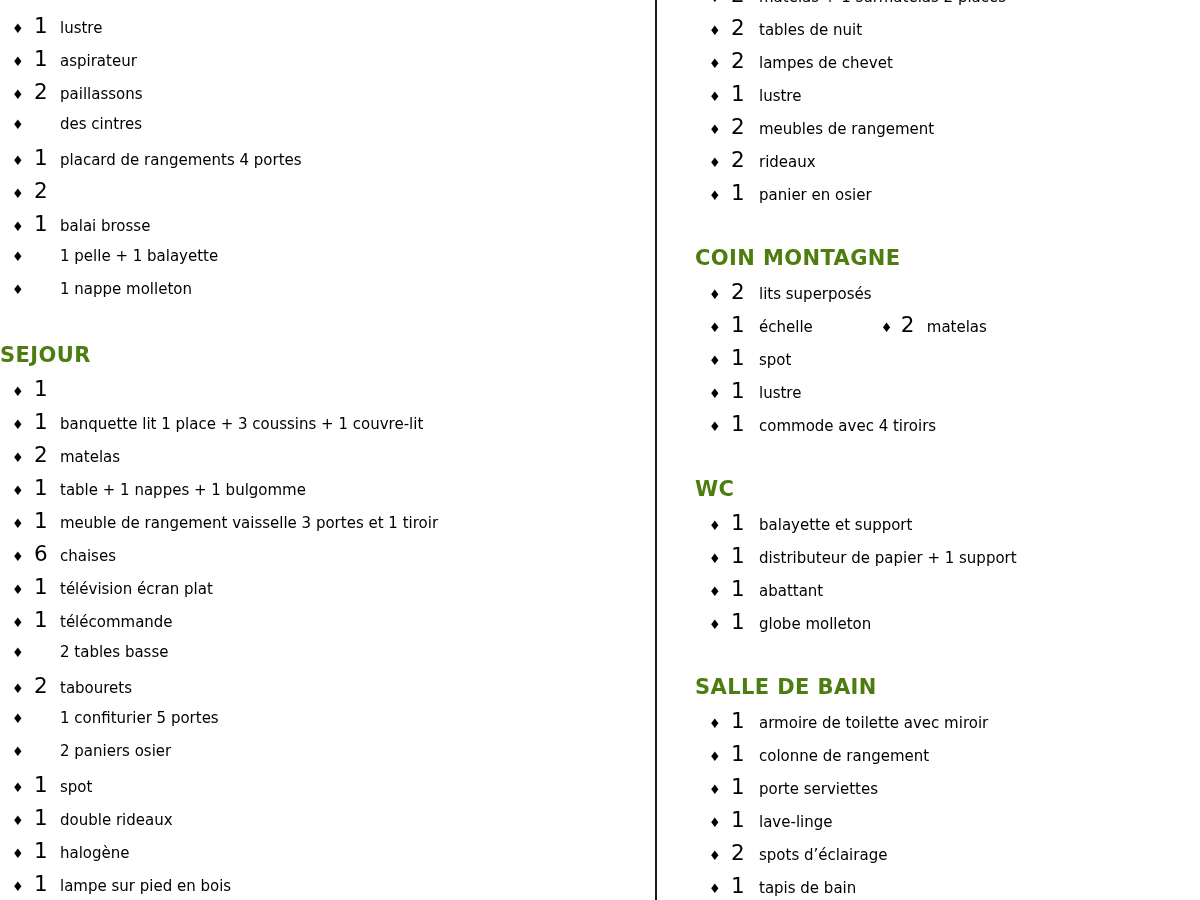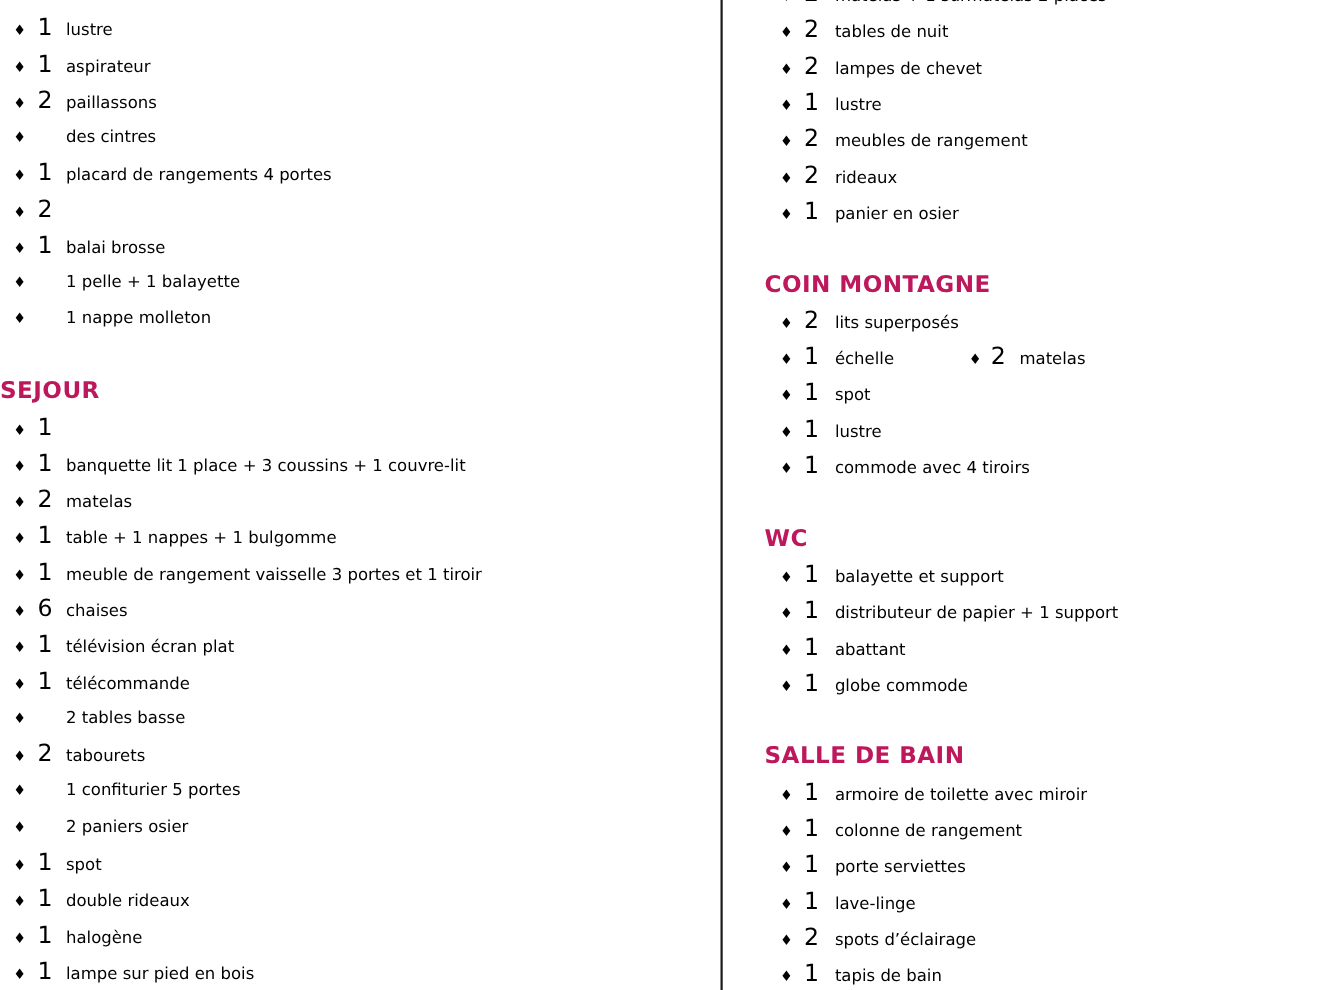--- a/index.html
+++ b/index.html
@@ -44,21 +44,21 @@
   
   .colinner {
     position: relative;
   }
   .left  .colinner { top: -24px; }
   .right .colinner { top: -22px; }
 
   .section { margin: 0; }
 
   .section-heading {
-    color: #be185d;
+    color: #4d7c0f;
     font-family: "DejaVu Sans", sans-serif;
     font-weight: bold;
     font-size: 21px;
     letter-spacing: 0.4px;
     line-height: 33px;
     height: 33px;
     white-space: nowrap;
   }
 
   .spacer { height: 33px; }
@@ -355,21 +355,21 @@
               <span class="label">distributeur de papier + 1 support</span>
             </div>
             <div class="item">
               <span class="bullet">♦</span>
               <span class="qty">1</span>
               <span class="label">abattant</span>
             </div>
             <div class="item">
               <span class="bullet">♦</span>
               <span class="qty">1</span>
-              <span class="label">globe commode</span>
+              <span class="label">globe molleton</span>
             </div>
           </div>
       </div>
 
       <div class="spacer"></div>
 
       <div class="section">
         <div class="section-heading">SALLE DE BAIN</div>
         <div class="list">
             <div class="item">

